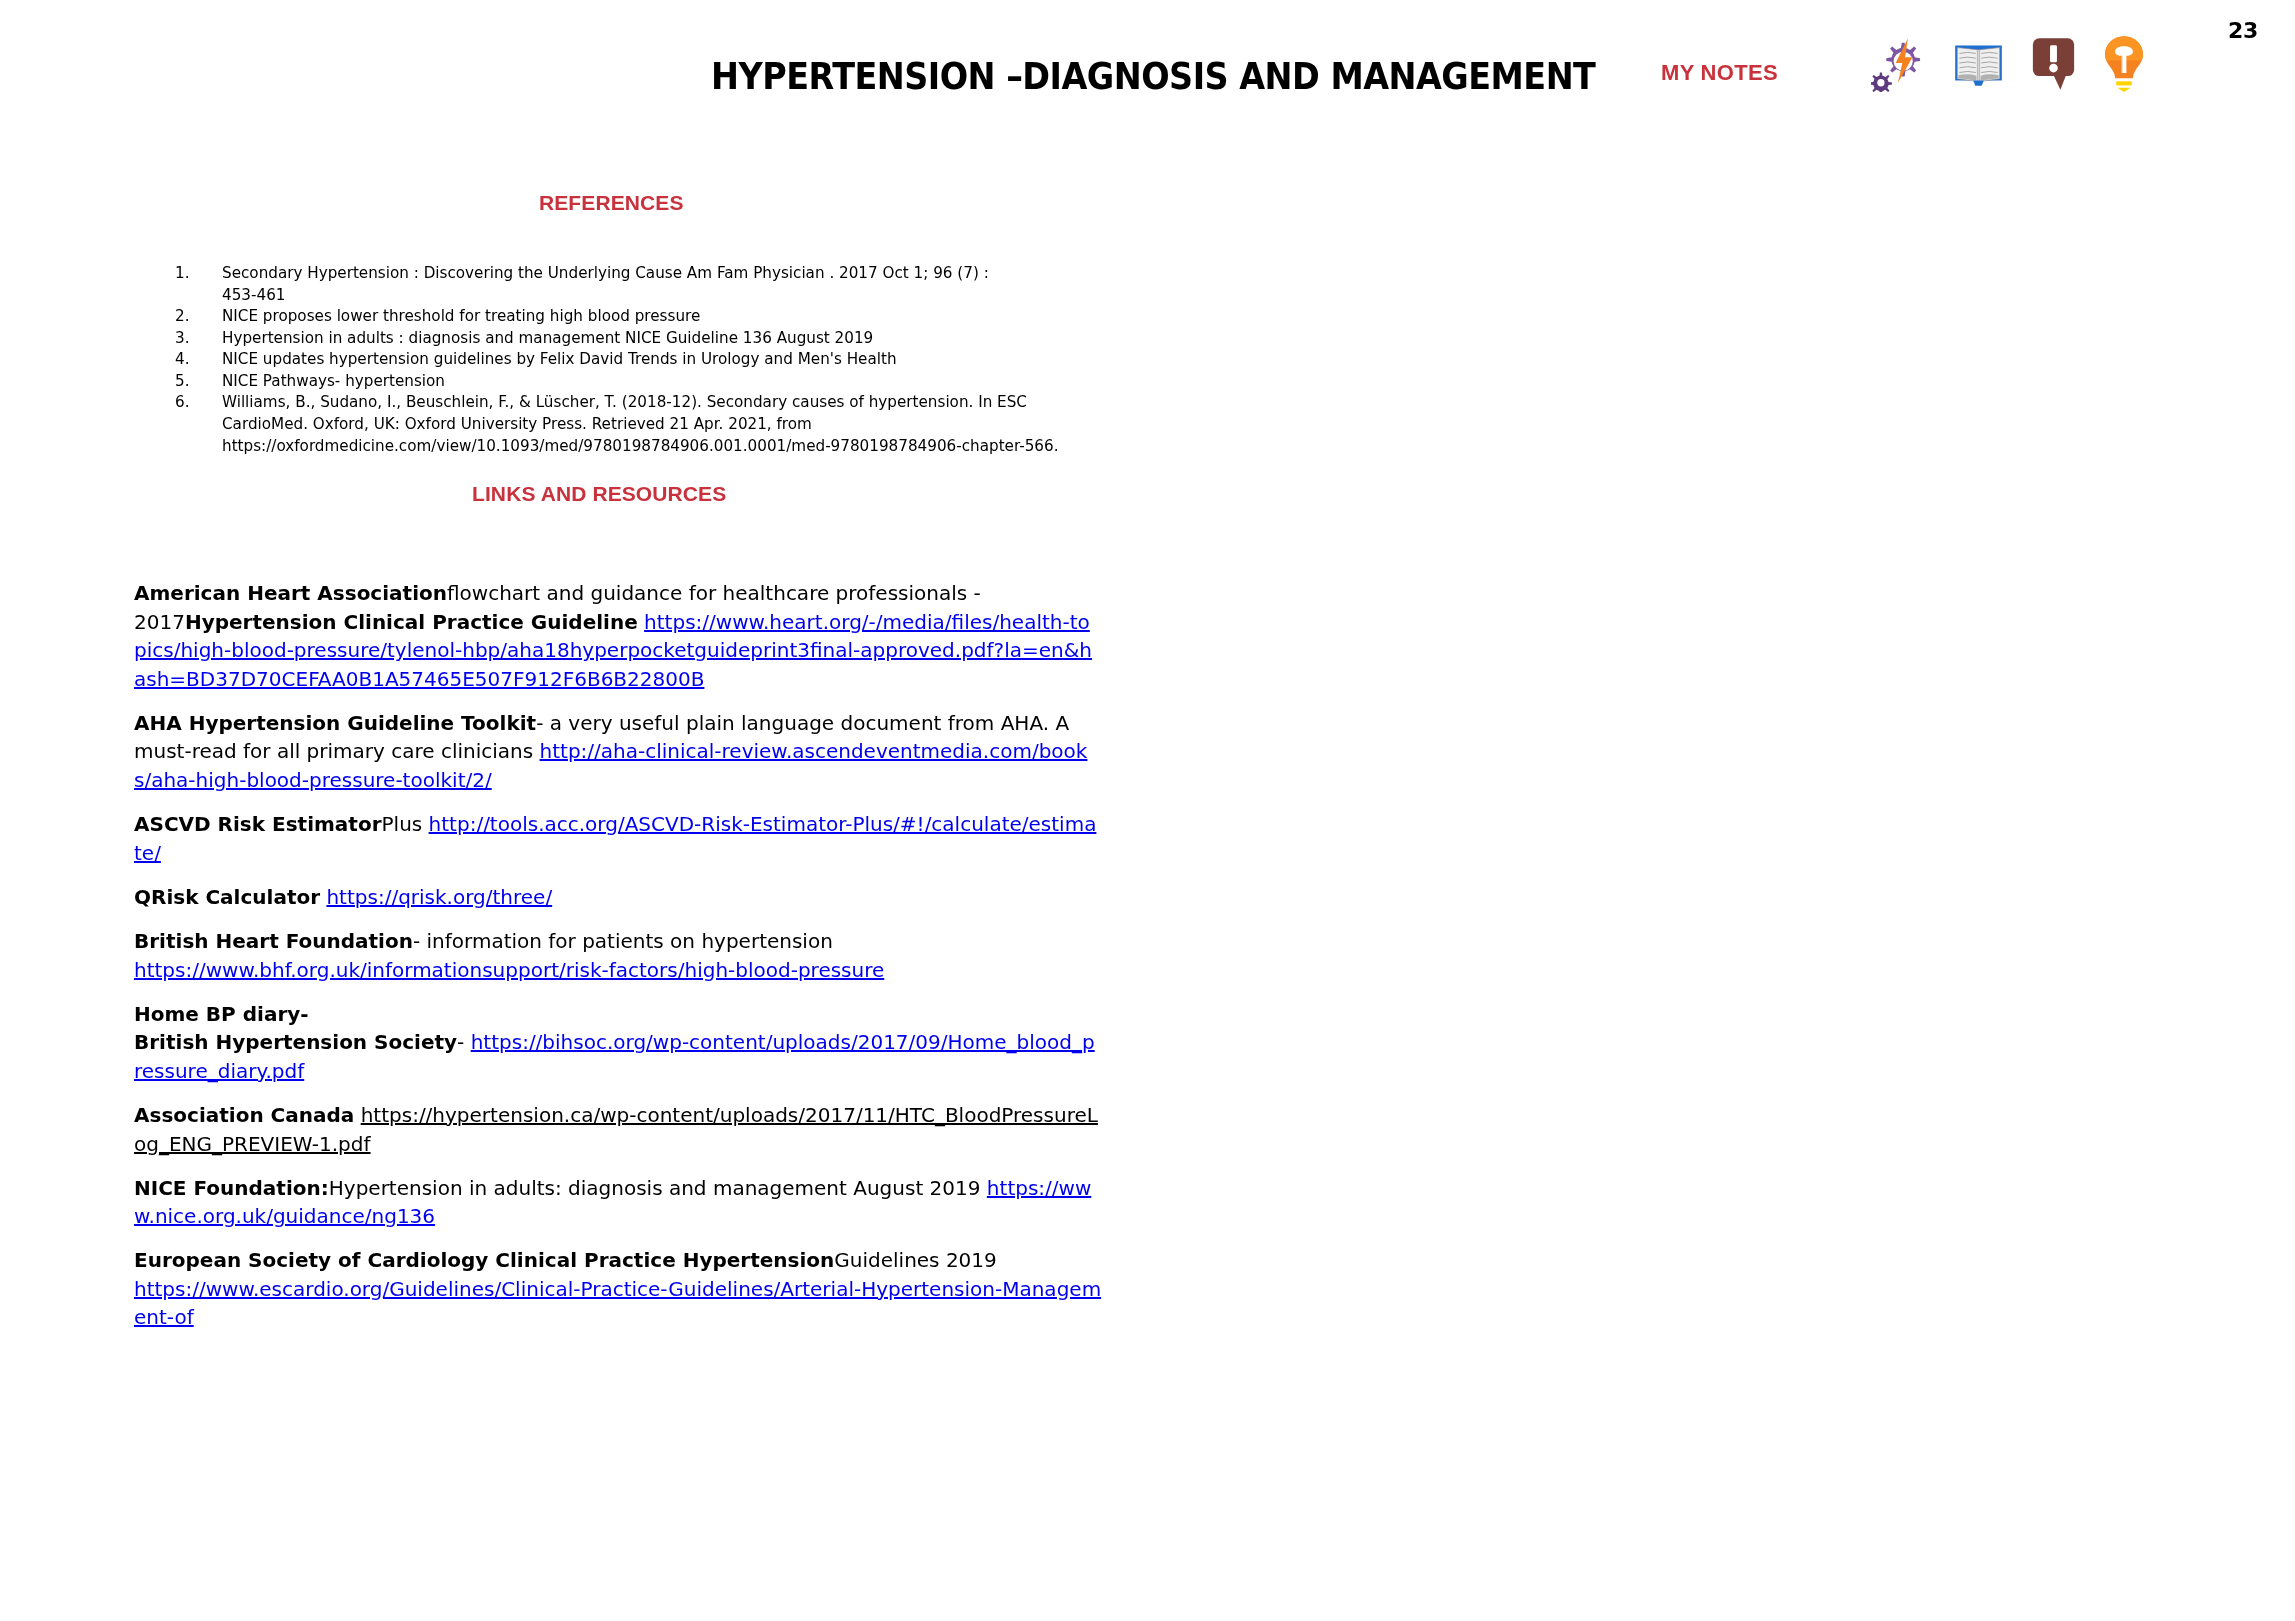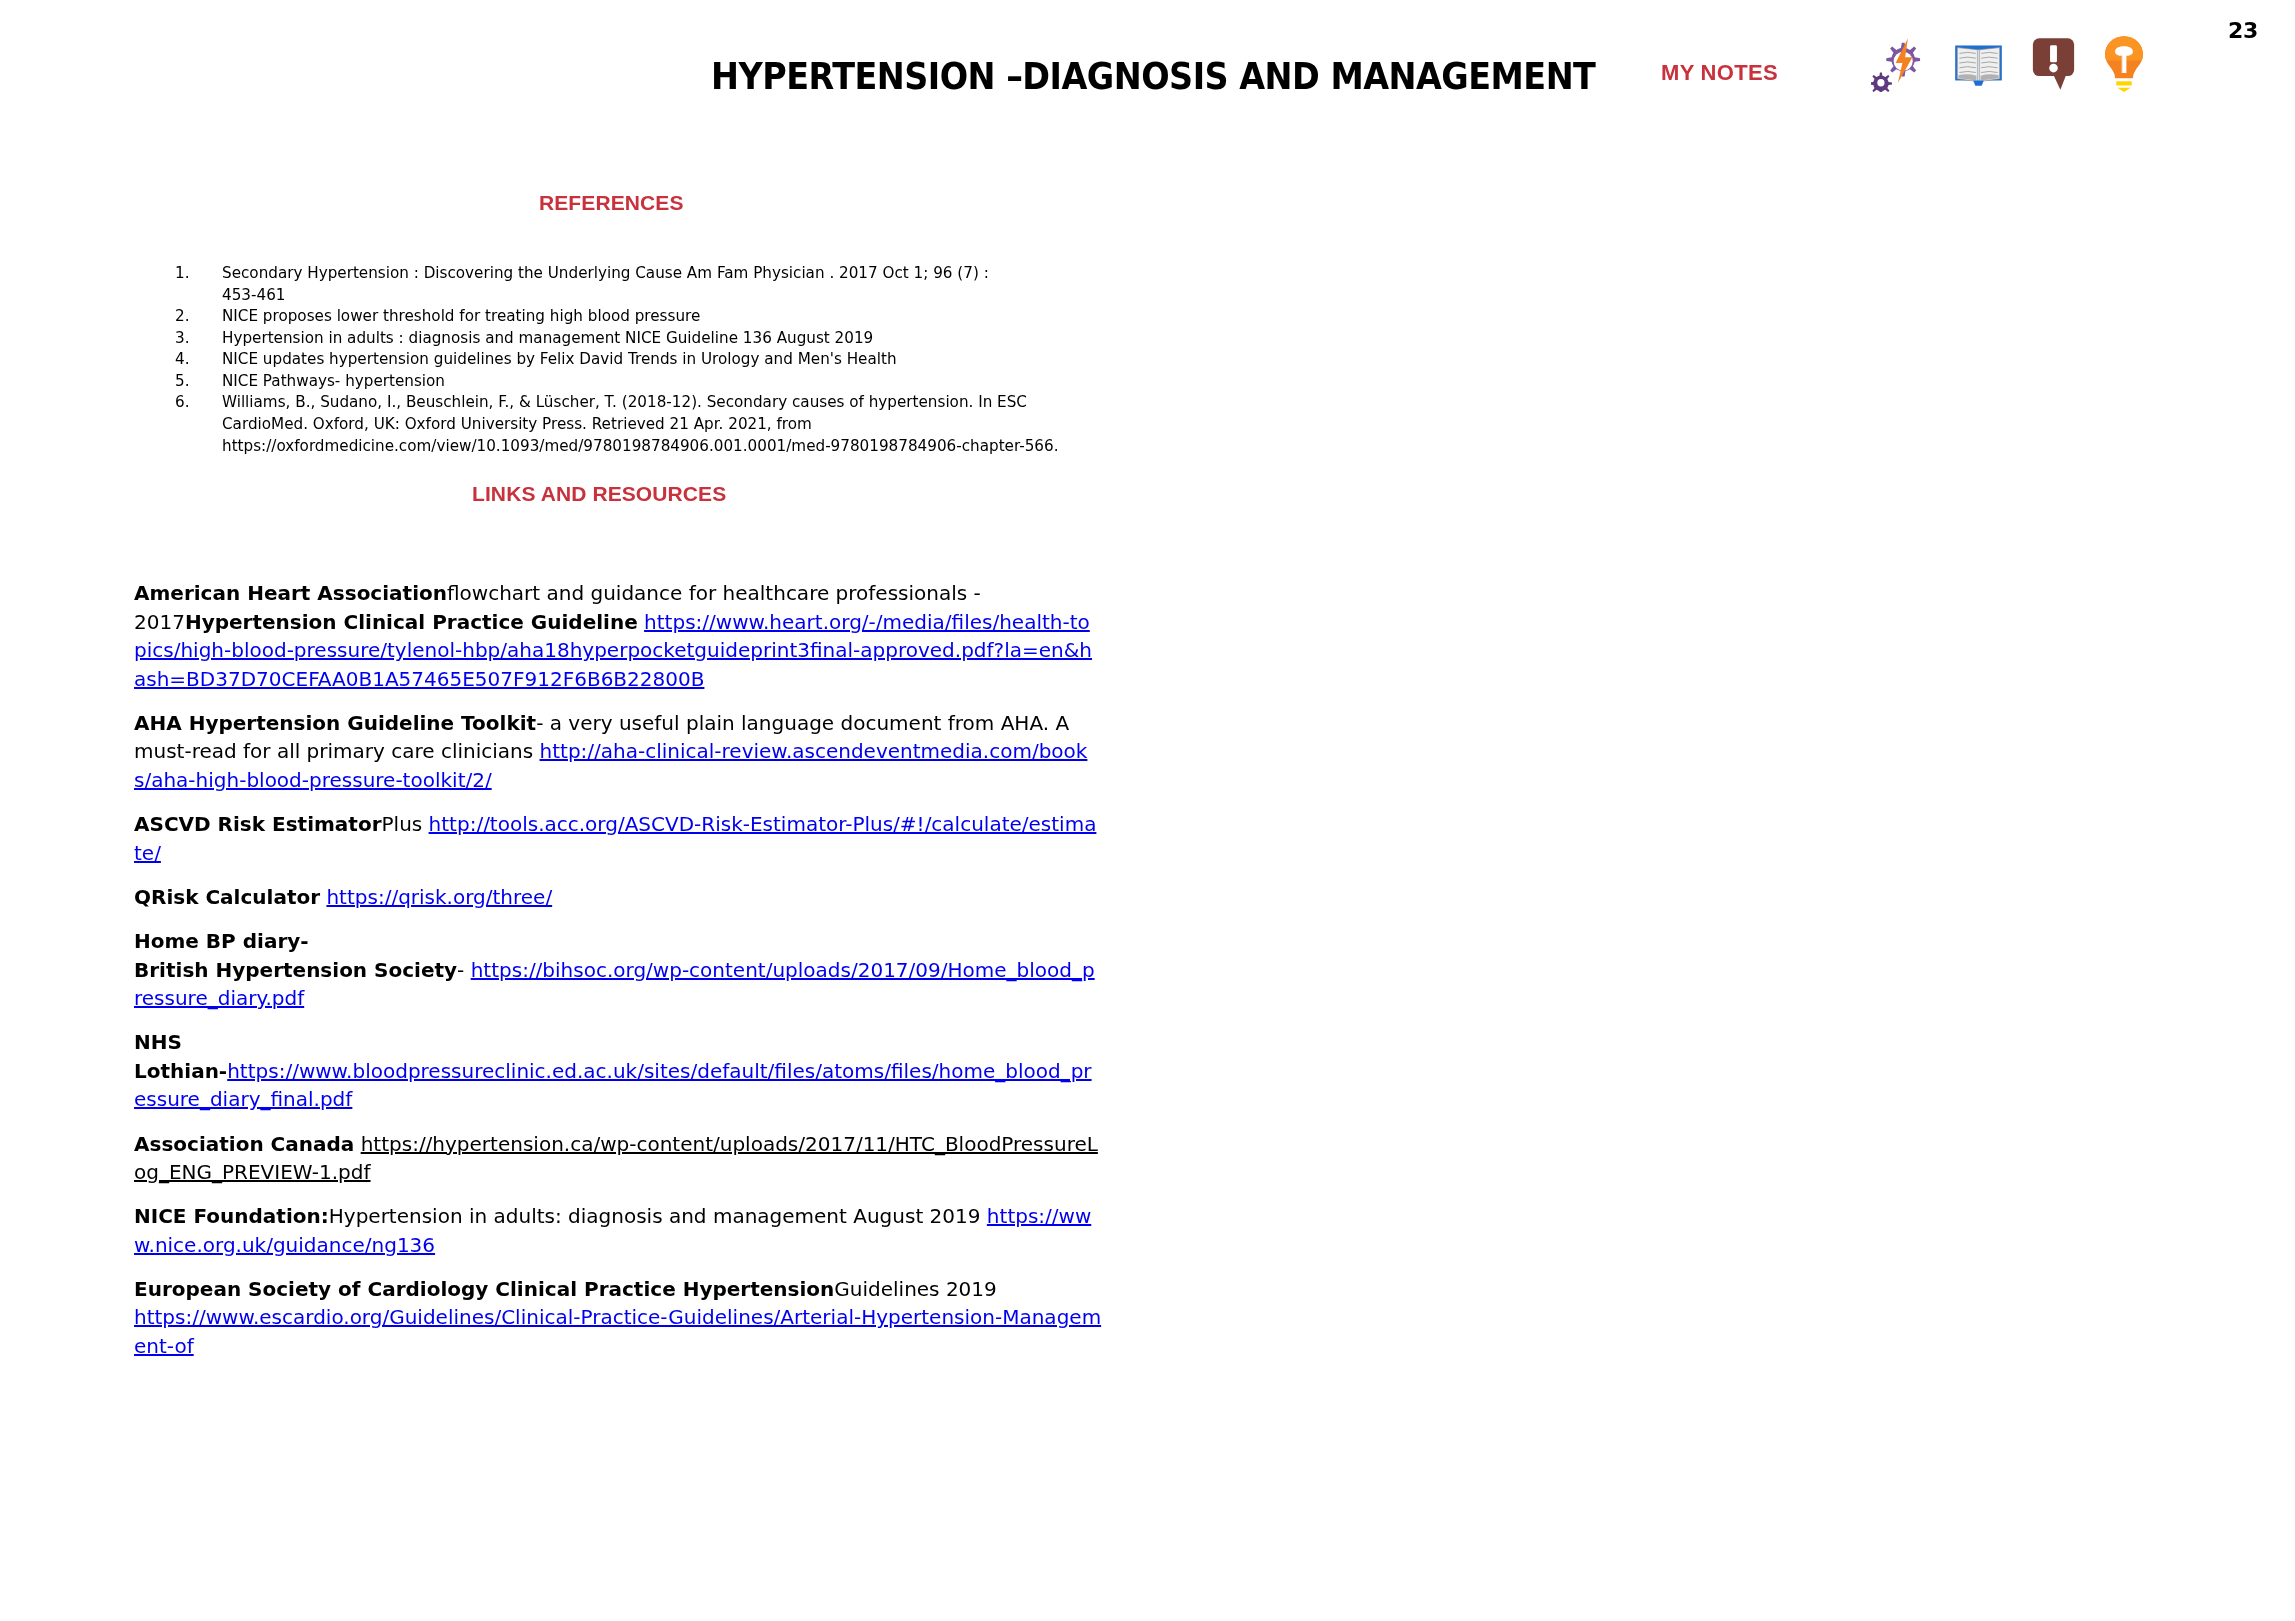--- a/index.html
+++ b/index.html
@@ -245,30 +245,30 @@
   </div>
 
   <div class="res-block">
     <span class="res-b">ASCVD Risk Estimator</span><span>Plus </span><a href="#" class="res-link">http://tools.acc.org/ASCVD-Risk-Estimator-Plus/#!/calculate/estimate/</a>
   </div>
 
   <div class="res-block">
     <span class="res-b">QRisk Calculator</span><span> </span><a href="#" class="res-link">https://qrisk.org/three/</a>
   </div>
 
+  <div class="res-block">
+    <span class="res-line"><span class="res-b">British Heart Foundation</span><span>- information for patients on hypertension</span></span>
+    <a href="#" class="res-link res-line">https://www.bhf.org.uk/informationsupport/risk-factors/high-blood-pressure</a>
+  </div>
 
   <div class="res-block">
     <span class="res-line res-b">Home BP diary-</span>
     <span class="res-line"><span class="res-b">British Hypertension Society</span><span>- </span><a href="#" class="res-link">https://bihsoc.org/wp-content/uploads/2017/09/Home_blood_pressure_diary.pdf</a></span>
   </div>
 
-  <div class="res-block">
-    <span class="res-line res-b">NHS</span>
-    <span class="res-line"><span class="res-b">Lothian-</span><a href="#" class="res-link">https://www.bloodpressureclinic.ed.ac.uk/sites/default/files/atoms/files/home_blood_pressure_diary_final.pdf</a></span>
-  </div>
 
   <div class="res-block">
     <span class="res-b">Association Canada</span><span> </span><a href="#" class="res-link-dark">https://hypertension.ca/wp-content/uploads/2017/11/HTC_BloodPressureLog_ENG_PREVIEW-1.pdf</a>
   </div>
 
   <div class="res-block">
     <span class="res-b">NICE Foundation:</span><span>Hypertension in adults: diagnosis and management August 2019 </span><a href="#" class="res-link">https://www.nice.org.uk/guidance/ng136</a>
   </div>
 
   <div class="res-block">

